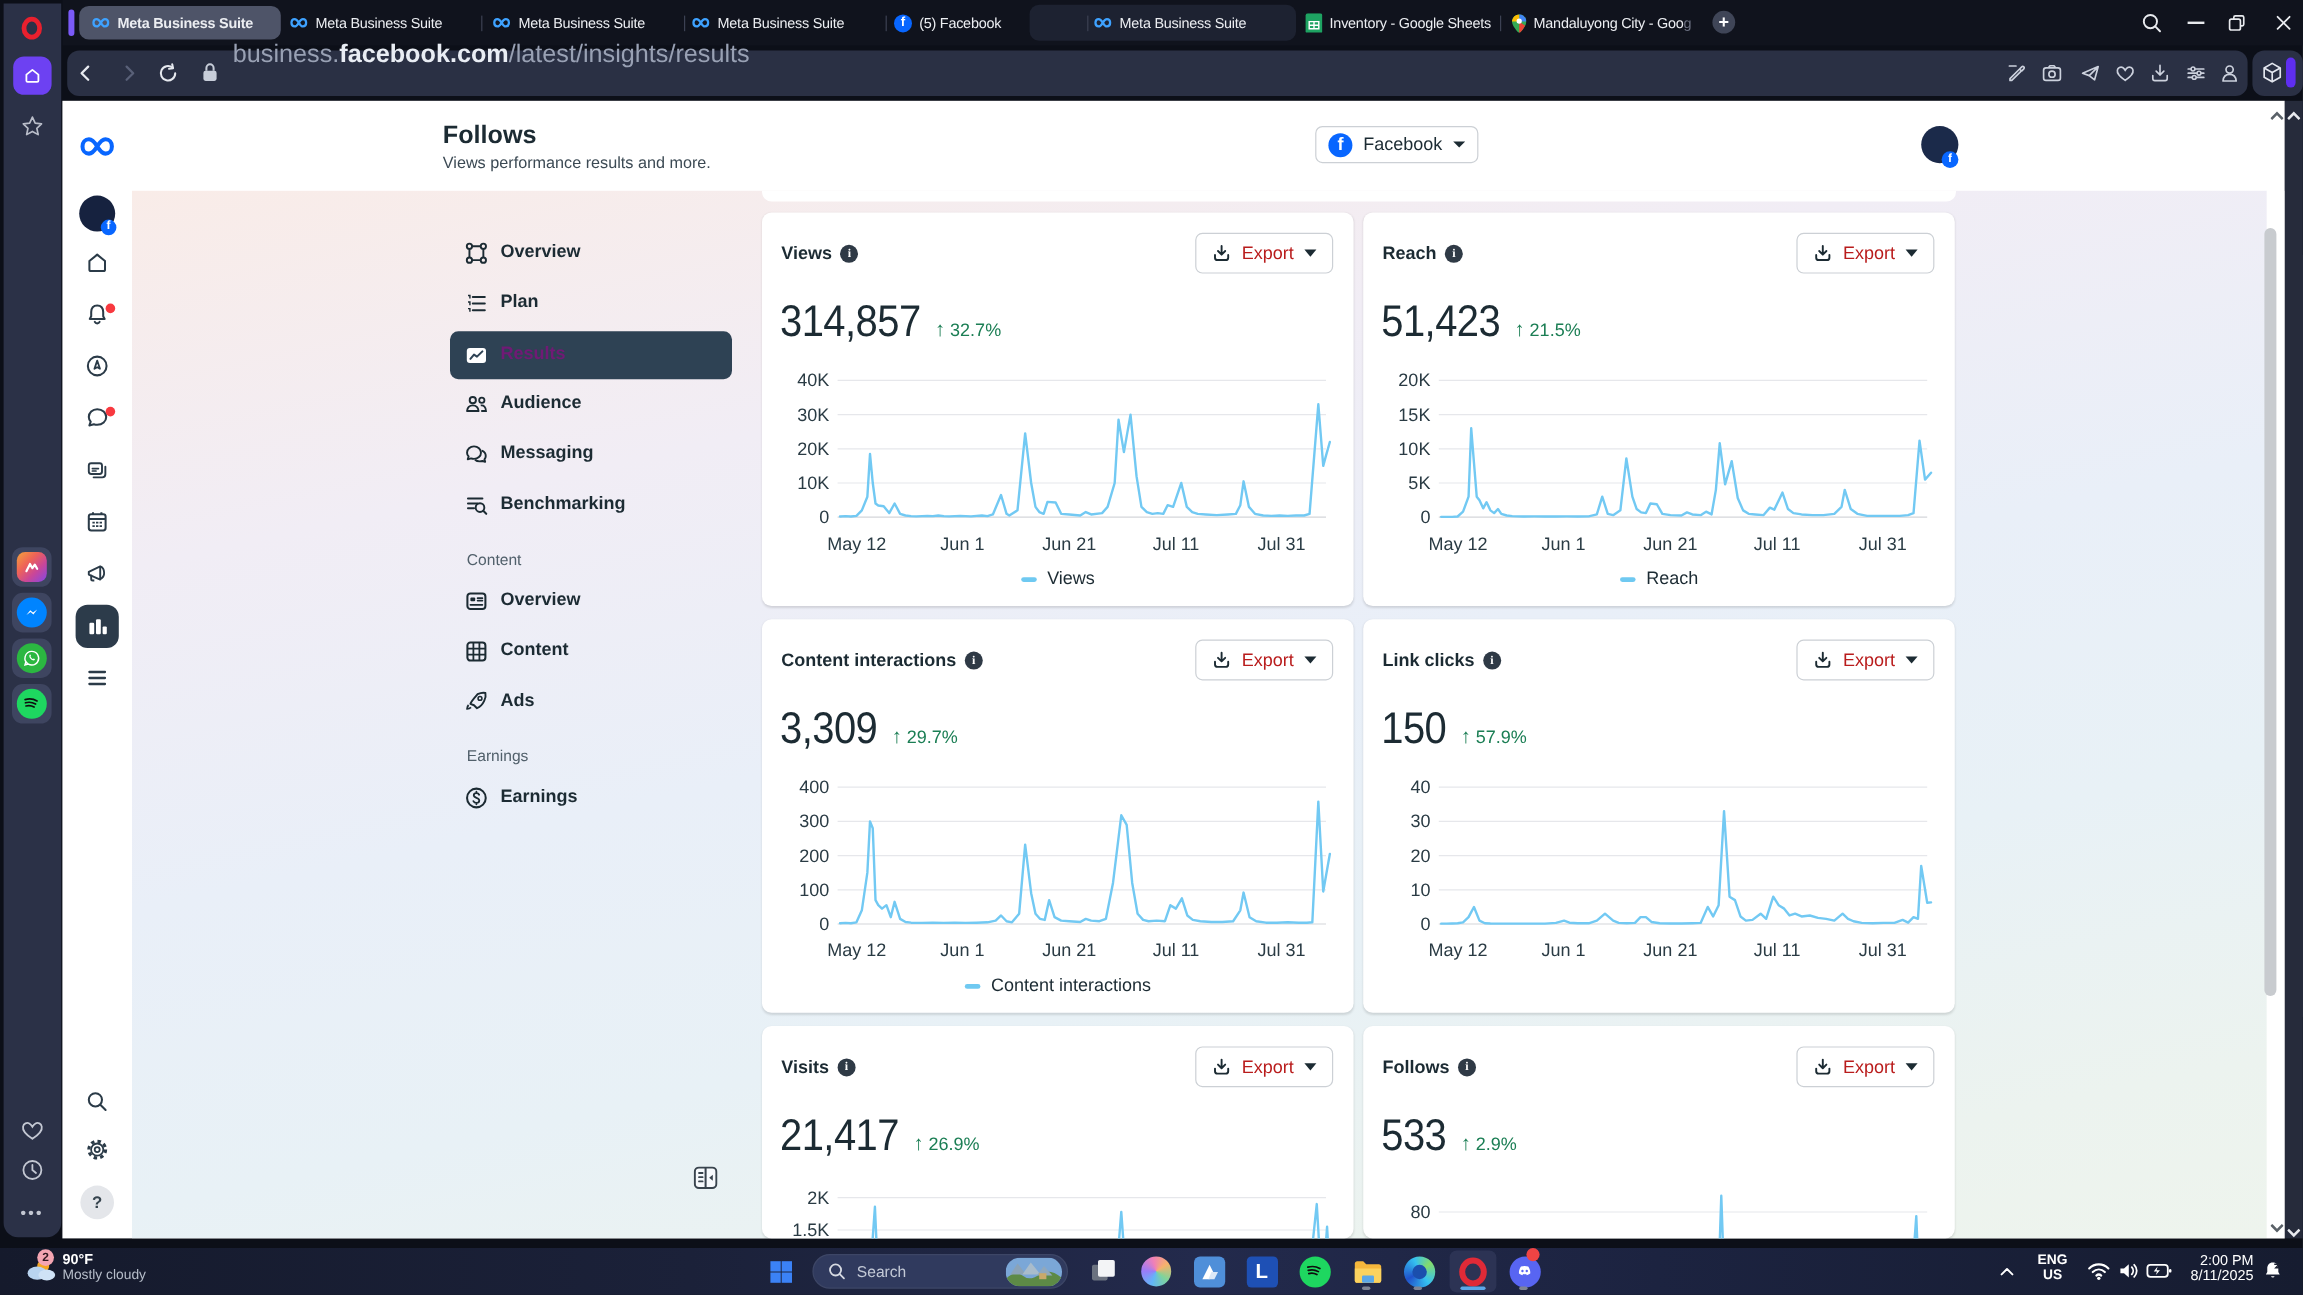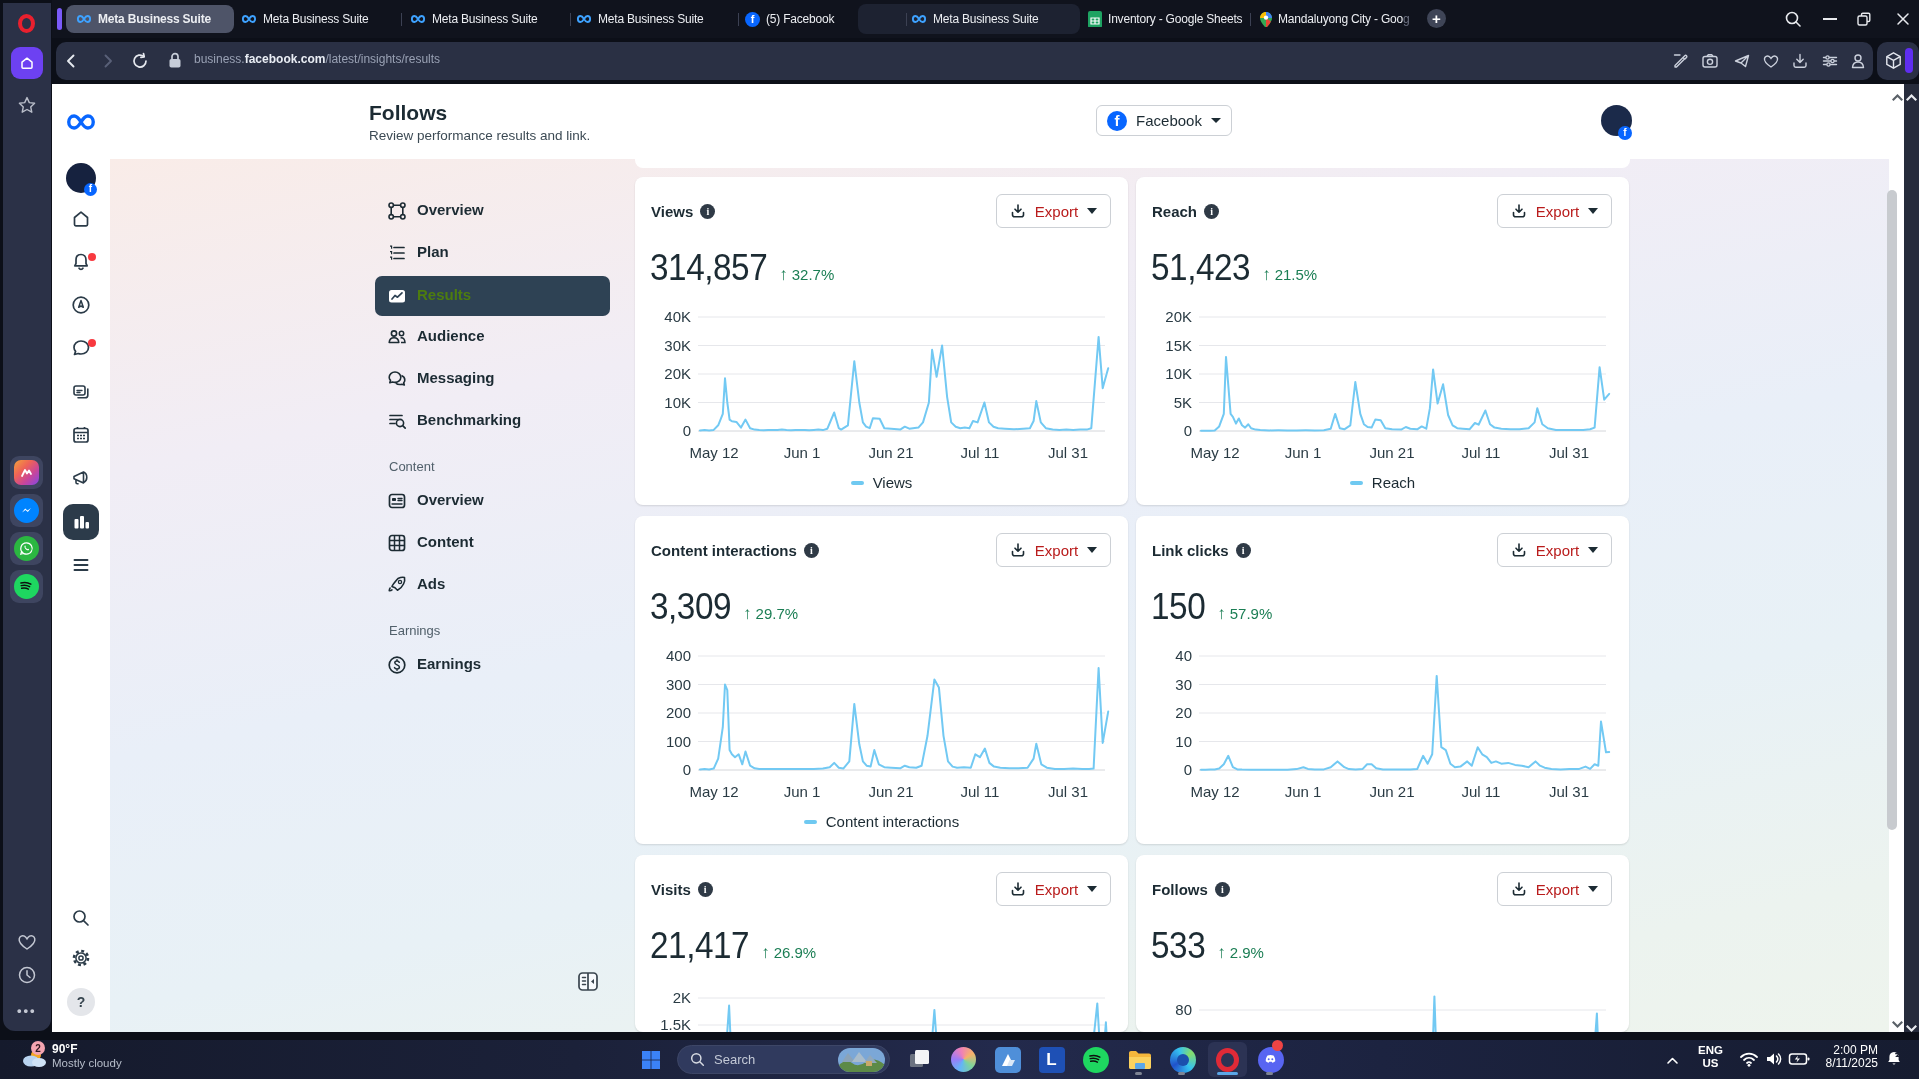--- a/index.html
+++ b/index.html
@@ -177,21 +177,21 @@
         <path d="M5.5 3.5 11 9 5.5 14.5" fill="none" stroke="#596078" stroke-width="1.9" stroke-linecap="round" stroke-linejoin="round"></path>
       </svg></div>
 <div class="abs" style="left:131px;top:52px"><svg width="18" height="18" viewBox="0 0 18 18" style="">
         <path d="M15 9 A6 6 0 1 1 12.8 4.4" fill="none" stroke="#e6e9ef" stroke-width="1.7" stroke-linecap="round"></path>
         <path d="M12.5 1.5 13.2 4.8 9.9 5.3" fill="none" stroke="#e6e9ef" stroke-width="1.7" stroke-linecap="round" stroke-linejoin="round"></path>
       </svg></div>
 <div class="abs" style="left:167px;top:51px"><svg width="16" height="19" viewBox="0 0 16 19" style="">
         <rect x="2.5" y="8" width="11" height="8.5" rx="1.8" fill="#c7cdd9"></rect>
         <path d="M5 8 V5.6 A3 3 0 0 1 11 5.6 V8" fill="none" stroke="#c7cdd9" stroke-width="1.7"></path>
       </svg></div>
-<div class="abs" style="left:194px;top:52px;font-size:12px;color:#99a1b4;white-space:nowrap">business.<span style="color:#e9edf4;font-weight:700">facebook.com</span>/latest/insights/results</div>
+<div class="abs" style="left:194px;top:34px;font-size:21px;color:#99a1b4;white-space:nowrap">business.<span style="color:#e9edf4;font-weight:700">facebook.com</span>/latest/insights/results</div>
 <div class="abs" style="left:1672px;top:52px"><svg width="18" height="18" viewBox="0 0 18 18" style="">
         <path d="M3 13.5 V15 H4.5 L12.5 7 11 5.5Z M11 5.5 12.8 3.7 C13.3 3.2 14 3.2 14.5 3.7 C15 4.2 15 4.9 14.5 5.4 L12.7 7.2" fill="none" stroke="#ccd1dd" stroke-width="1.4" stroke-linejoin="round"></path>
         <path d="M2.5 3 H8" stroke="#ccd1dd" stroke-width="1.4" stroke-linecap="round"></path>
       </svg></div>
 <div class="abs" style="left:1701px;top:52px"><svg width="18" height="18" viewBox="0 0 18 18" style="">
         <rect x="2" y="4.5" width="14" height="10.5" rx="2" fill="none" stroke="#ccd1dd" stroke-width="1.4"></rect>
         <path d="M6 4.5 7.3 2.8 H10.7 L12 4.5" fill="none" stroke="#ccd1dd" stroke-width="1.4" stroke-linejoin="round"></path>
         <circle cx="9" cy="9.8" r="2.6" fill="none" stroke="#ccd1dd" stroke-width="1.4"></circle>
       </svg></div>
 <div class="abs" style="left:1733px;top:52px"><svg width="18" height="18" viewBox="0 0 18 18" style="">
@@ -217,21 +217,21 @@
 <div class="abs" style="left:1884px;top:51px"><svg width="19" height="19" viewBox="0 0 19 19" style="">
         <path d="M9.5 1.8 16.2 5.6 V13.4 L9.5 17.2 2.8 13.4 V5.6Z" fill="none" stroke="#e3e6ee" stroke-width="1.4" stroke-linejoin="round"></path>
         <path d="M2.8 5.6 9.5 9.4 16.2 5.6 M9.5 9.4 V17.2" fill="none" stroke="#e3e6ee" stroke-width="1.4" stroke-linejoin="round"></path>
       </svg></div>
 <div class="abs" style="left:1905px;top:48px;width:8px;height:25px;border-radius:4px;background:#5f2ef0"></div>
 <div id="page">
 <div id="grad"></div>
 <div id="content-sb"></div>
 <div class="abs" style="left:583px;top:75px;width:995px;height:9px;background:#fff;border-radius:0 0 8px 8px"></div>
 <div class="abs" style="left:317px;top:17px;font-size:21px;font-weight:700;color:#1c2b33">Follows</div>
-<div class="abs" style="left:317px;top:44px;font-size:13.5px;color:#3c4a54">Review performance results and link.</div>
+<div class="abs" style="left:317px;top:44px;font-size:13.5px;color:#3c4a54">Views performance results and more.</div>
 <div class="abs" style="left:1044px;top:21px;width:136px;height:31px;border:1px solid #ccd0d5;border-radius:6px;background:#fff;display:flex;align-items:center;justify-content:center;gap:9px">
         <span style="display:inline-flex;width:20px;height:20px;border-radius:50%;background:#0866ff;align-items:center;justify-content:center;color:#fff;font-weight:700;font-size:15px;line-height:1">f</span>
         <span style="font-size:15px;color:#1c2b33">Facebook</span>
         <span class="caret" style="border-top-width:5px"></span>
       </div>
 <div class="abs" style="left:1549px;top:21px;width:31px;height:31px;border-radius:50%;background:#1b2a4a"></div>
 <div class="abs" style="left:1566px;top:38px"><span style="display:inline-flex;width:14px;height:14px;border-radius:50%;background:#0866ff;align-items:center;justify-content:center;color:#fff;font-weight:700;font-size:10px;line-height:1">f</span></div>
 <div class="abs" style="left:1840px;top:4px"><svg width="11" height="9" viewBox="0 0 11 9">
           <path d="M1.5 6.5 5.5 2.5 9.5 6.5" fill="none" stroke="#5a6168" stroke-width="2.2" stroke-linecap="square"></path>
         </svg></div>
@@ -337,21 +337,21 @@
           <path d="M3 3.2h1.6v2.6M3 8.7h1.6v2.6M3 14.2h1.6v2.6" stroke="#1c2b33" stroke-width="1.2" fill="none"></path>
         </svg>
         <span>Plan</span>
       </div>
 <div class="abs" style="left:323px;top:192px;width:235px;height:40px;border-radius:7px;background:#2e4254"></div>
 <div class="mi" style="top:212px">
         <svg width="20" height="20" viewBox="0 0 20 20" style="">
           <rect x="2" y="4" width="16" height="12.5" rx="2.5" fill="#fff"></rect>
           <path d="M5 13 8 9.5 10.5 11.2 15 6.8" fill="none" stroke="#2e4254" stroke-width="1.7" stroke-linecap="round" stroke-linejoin="round"></path>
         </svg>
-        <span style="color:#4d7c0f">Results</span>
+        <span style="color:#701a75">Results</span>
       </div>
 <div class="mi" style="top:253px">
         <svg width="20" height="20" viewBox="0 0 20 20" style="">
           <circle cx="7" cy="6.5" r="2.6" fill="none" stroke="#1c2b33" stroke-width="1.6"></circle>
           <path d="M2.2 15.5 C2.5 12.3 4.4 10.8 7 10.8 C9.6 10.8 11.5 12.3 11.8 15.5Z" fill="none" stroke="#1c2b33" stroke-width="1.6" stroke-linejoin="round"></path>
           <circle cx="14.5" cy="6.5" r="2.2" fill="none" stroke="#1c2b33" stroke-width="1.5"></circle>
           <path d="M13.6 10.9 C16.3 10.5 17.8 12.2 18 15.5 H14" fill="none" stroke="#1c2b33" stroke-width="1.5"></path>
         </svg>
         <span>Audience</span>
       </div>

